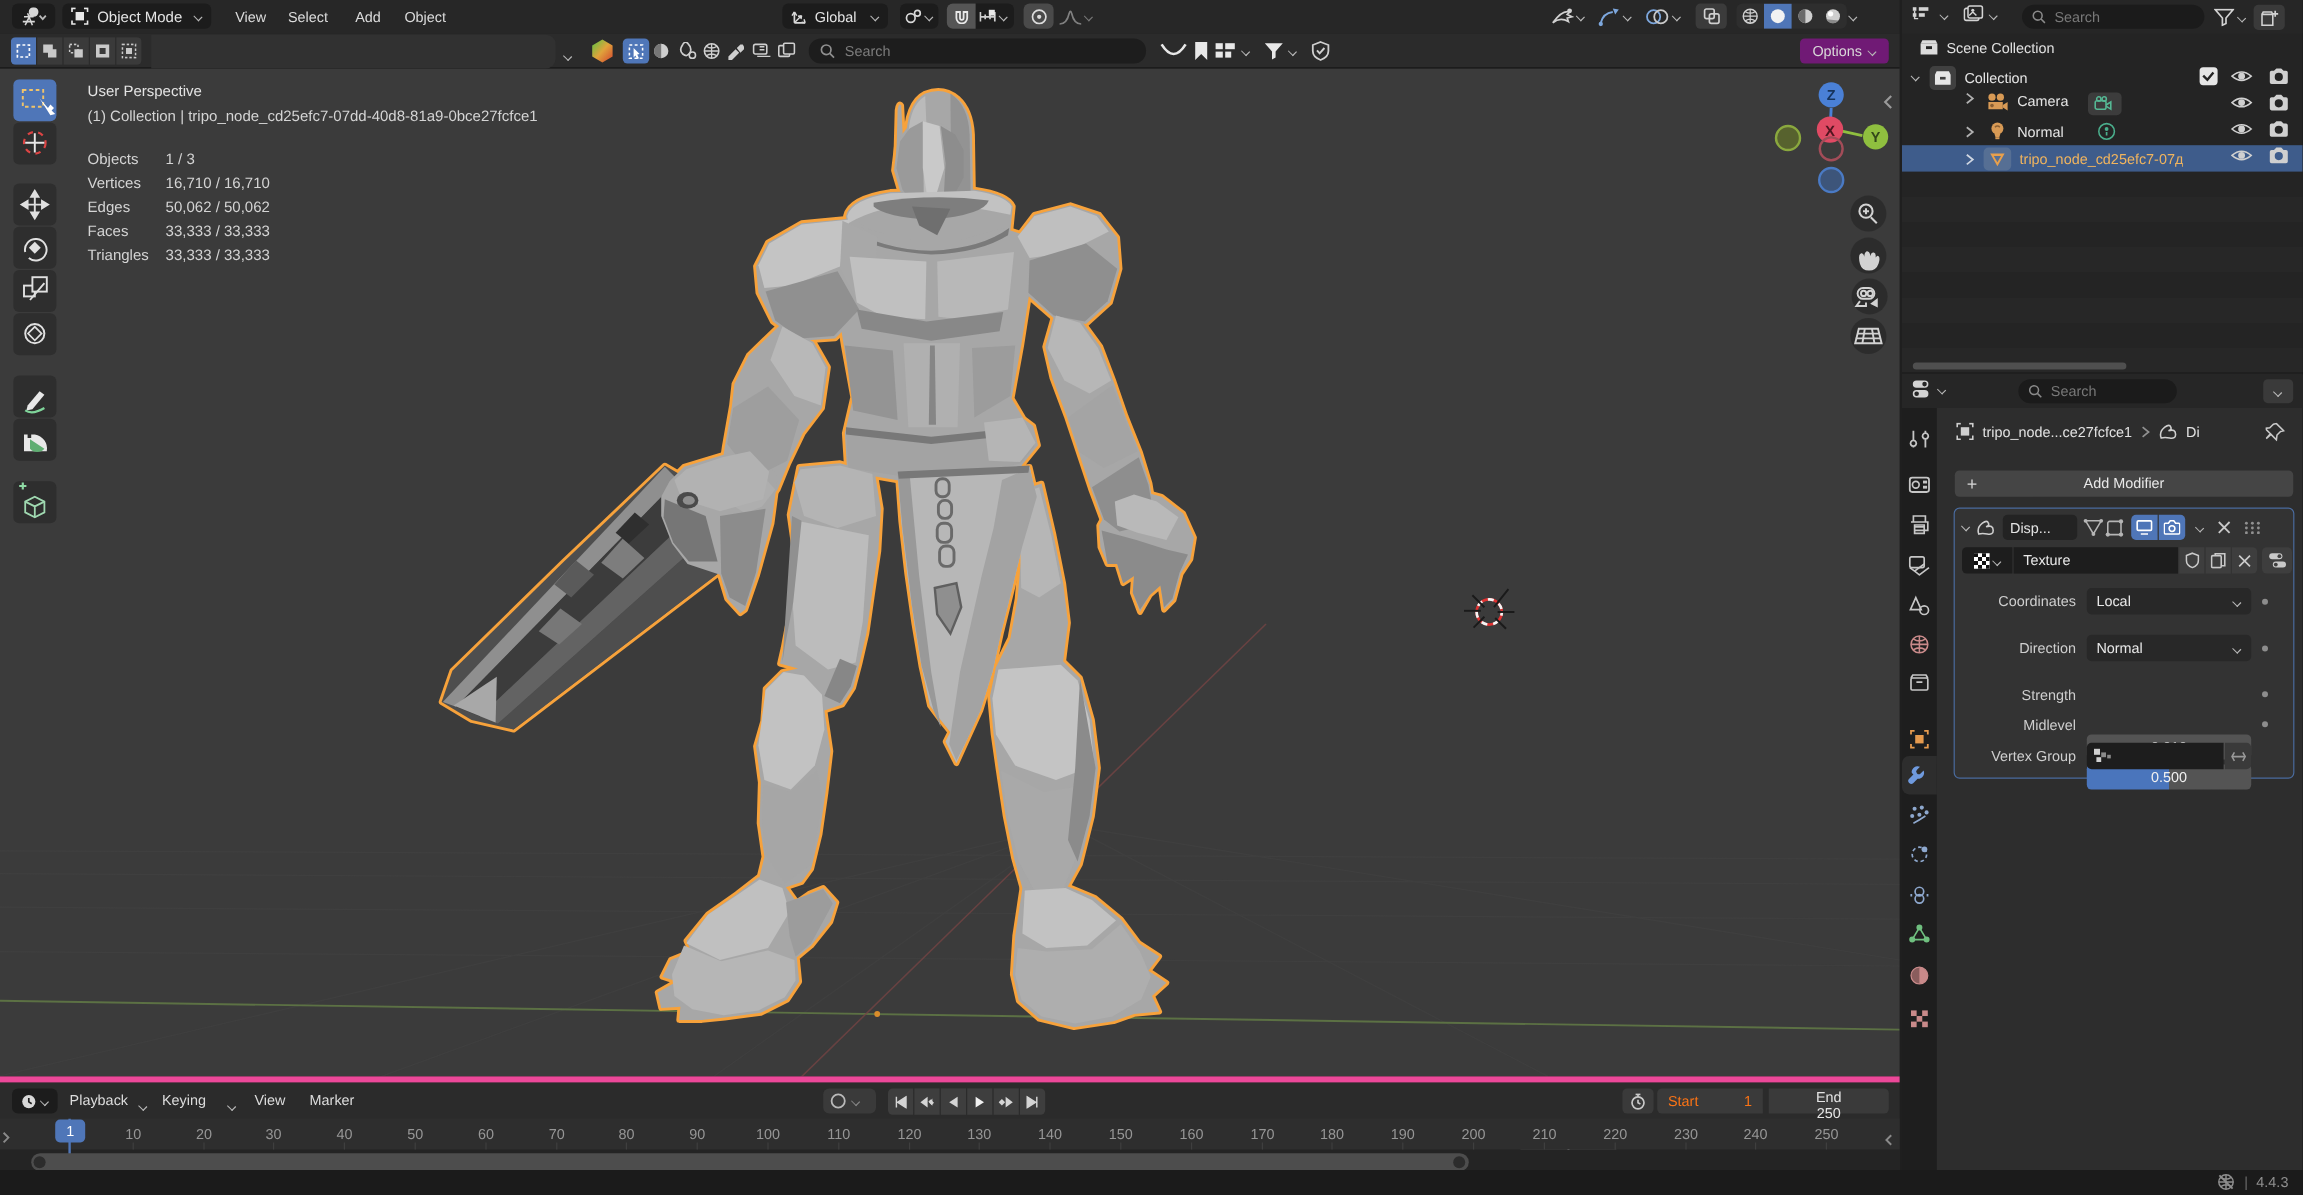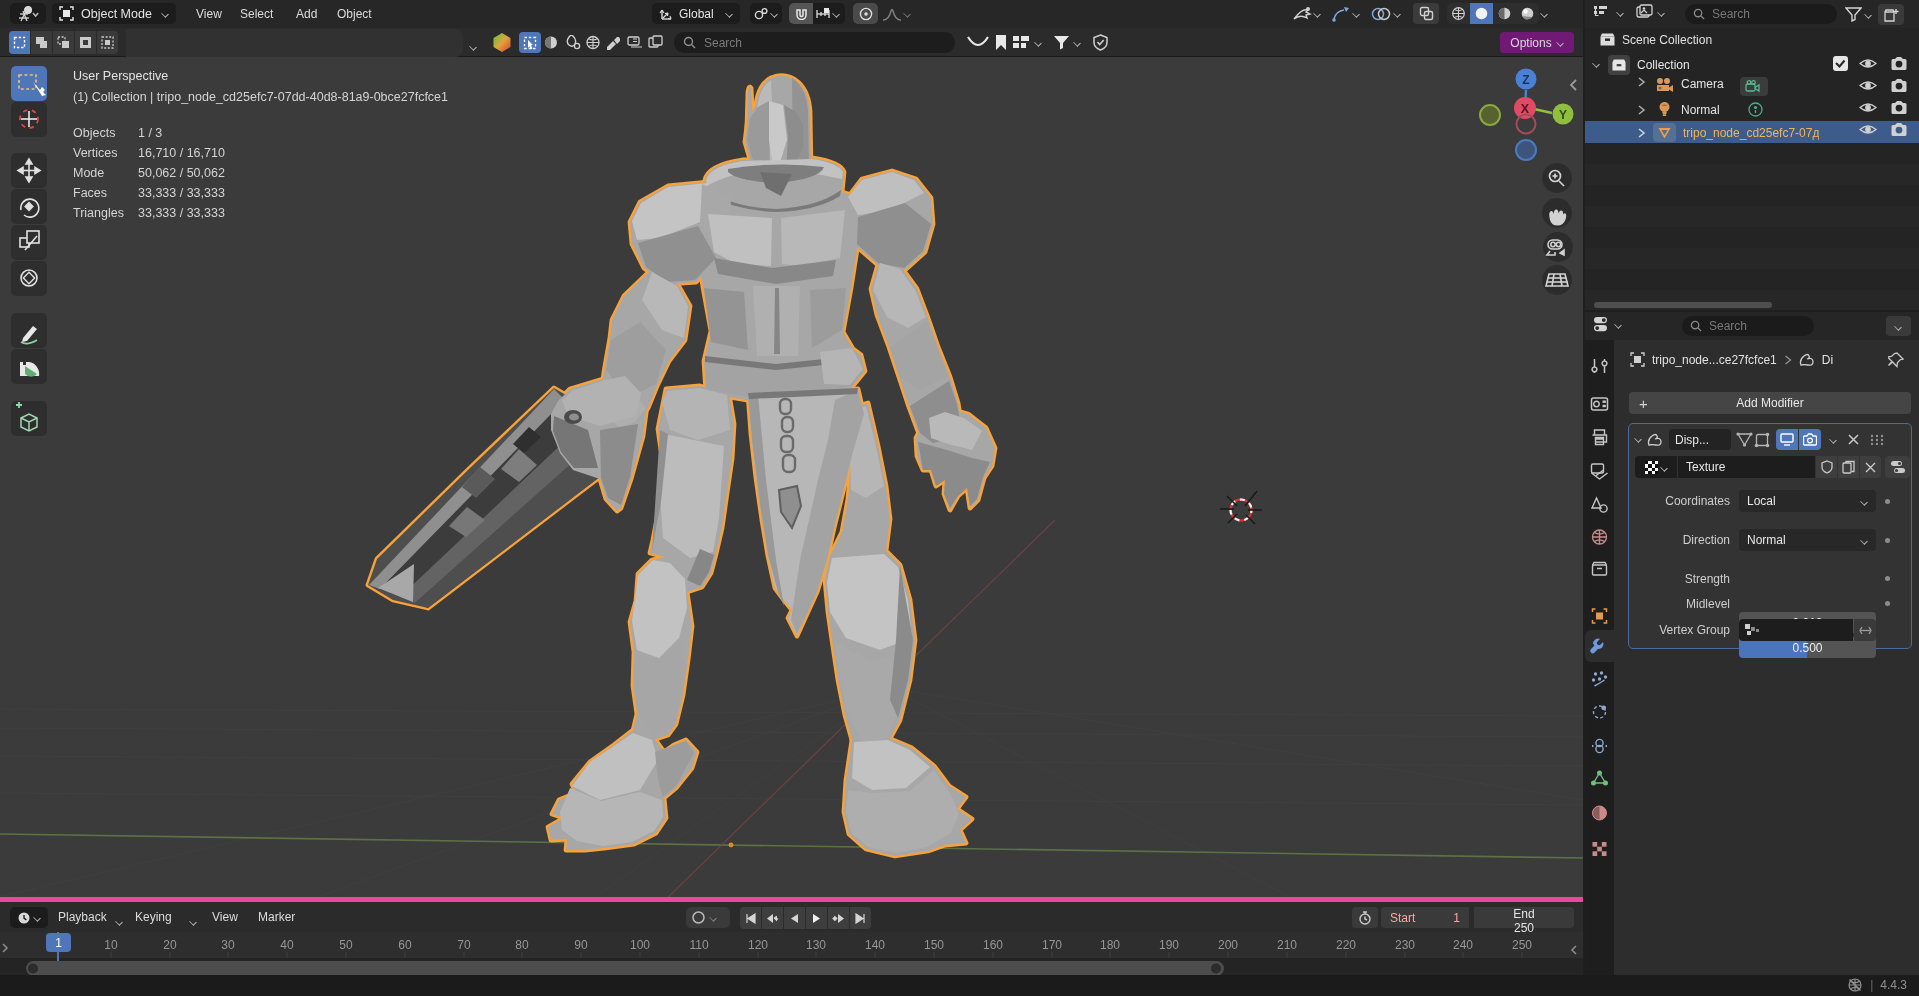--- a/index.html
+++ b/index.html
@@ -242,21 +242,21 @@
   <div class="a" style="left:73px;top:66px;color:#d4d4d4;font-size:12.5px;line-height:20px;">
     <div style="display:flex">
           <span style="width:65px">Objects</span>
           <span>1 / 3</span>
         </div>
     <div style="display:flex">
           <span style="width:65px">Vertices</span>
           <span>16,710 / 16,710</span>
         </div>
     <div style="display:flex">
-          <span style="width:65px">Mode</span>
+          <span style="width:65px">Edges</span>
           <span>50,062 / 50,062</span>
         </div>
     <div style="display:flex">
           <span style="width:65px">Faces</span>
           <span>33,333 / 33,333</span>
         </div>
     <div style="display:flex">
           <span style="width:65px">Triangles</span>
           <span>33,333 / 33,333</span>
         </div>
@@ -615,21 +615,21 @@
           </svg>
         </div>
   </div>
   <div class="fld a" style="left:1267px;top:5px;width:80px;height:21px;">1</div>
   <div class="a" style="left:1352px;top:5px;width:26px;height:21px;background:#3a3a3a;border-radius:4px;display:flex;align-items:center;justify-content:center;">
     <svg width="14" height="14" viewBox="0 0 14 14">
           <circle cx="7" cy="8" r="5" fill="none" stroke="#c9c9c9" stroke-width="1.4"></circle>
           <path d="M7,5.5 v2.5 l2,1 M5,1 h4 M7,1 v2" stroke="#c9c9c9" stroke-width="1.4" fill="none"></path>
         </svg>
   </div>
-  <div class="a" style="left:1381px;top:5px;width:88px;height:21px;background:#3a3a3a;border-radius:4px 0 0 4px;display:flex;align-items:center;padding:0 9px;justify-content:space-between;color:#fca5a5;">
+  <div class="a" style="left:1381px;top:5px;width:88px;height:21px;background:#3a3a3a;border-radius:4px 0 0 4px;display:flex;align-items:center;padding:0 9px;justify-content:space-between;color:#f97316;">
     <span>Start</span>
         <span>1</span>
   </div>
   <div class="a" style="left:1474px;top:5px;width:100px;height:21px;background:#3a3a3a;border-radius:0 4px 4px 0;display:flex;align-items:center;padding:0 10px;justify-content:space-between;color:#e4e4e4;flex-direction:column;">
     <span>End</span>
         <span>250</span>
   </div>
   
   <div class="a" style="left:0;top:30px;width:1583px;height:26px;background:#2e2e2e;"></div>
   <div class="a" style="left:0;top:56px;width:1583px;height:22px;background:#242424;"></div>

